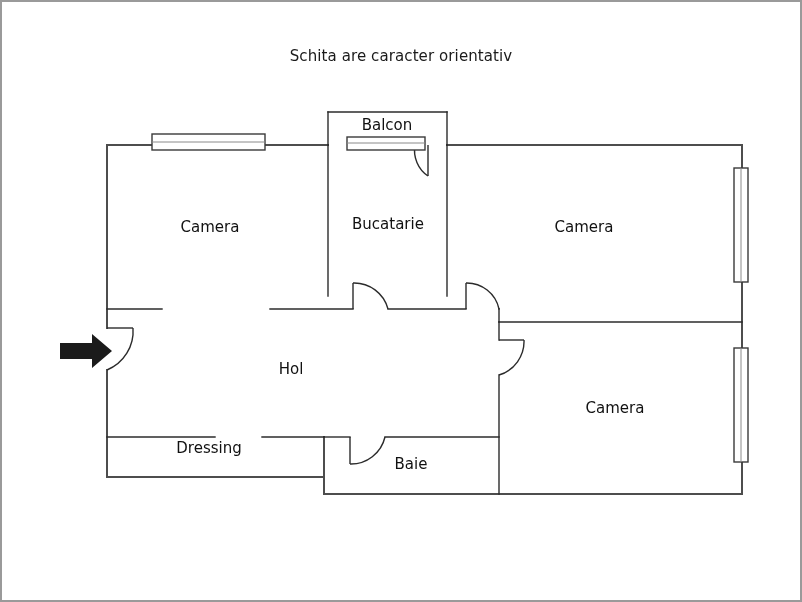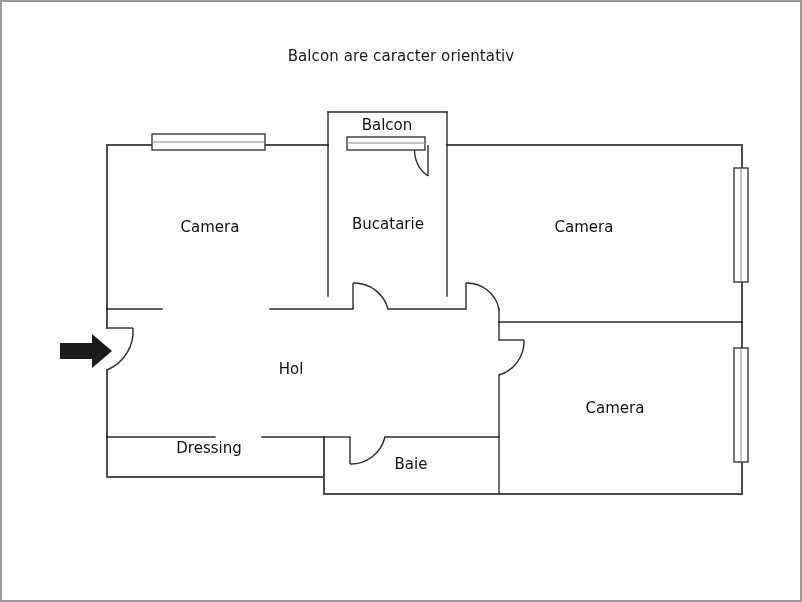--- a/index.html
+++ b/index.html
@@ -92,21 +92,21 @@
     stroke: none;
   }
 </style>
 </head>
 <body>
 
 <div id="plan-root">
 
   <div id="plan-border"></div>
 
-  <div id="plan-title">Balcon are caracter orientativ</div>
+  <div id="plan-title">Schita are caracter orientativ</div>
 
   <svg id="plan-svg" viewBox="0 0 802 602">
 
     <g>
 
       <path class="wall" d="M107 145 L107 328"></path>
 
       <path class="wall" d="M107 370 L107 477"></path>
 
       <path class="wall" d="M107 145 L328 145"></path>

